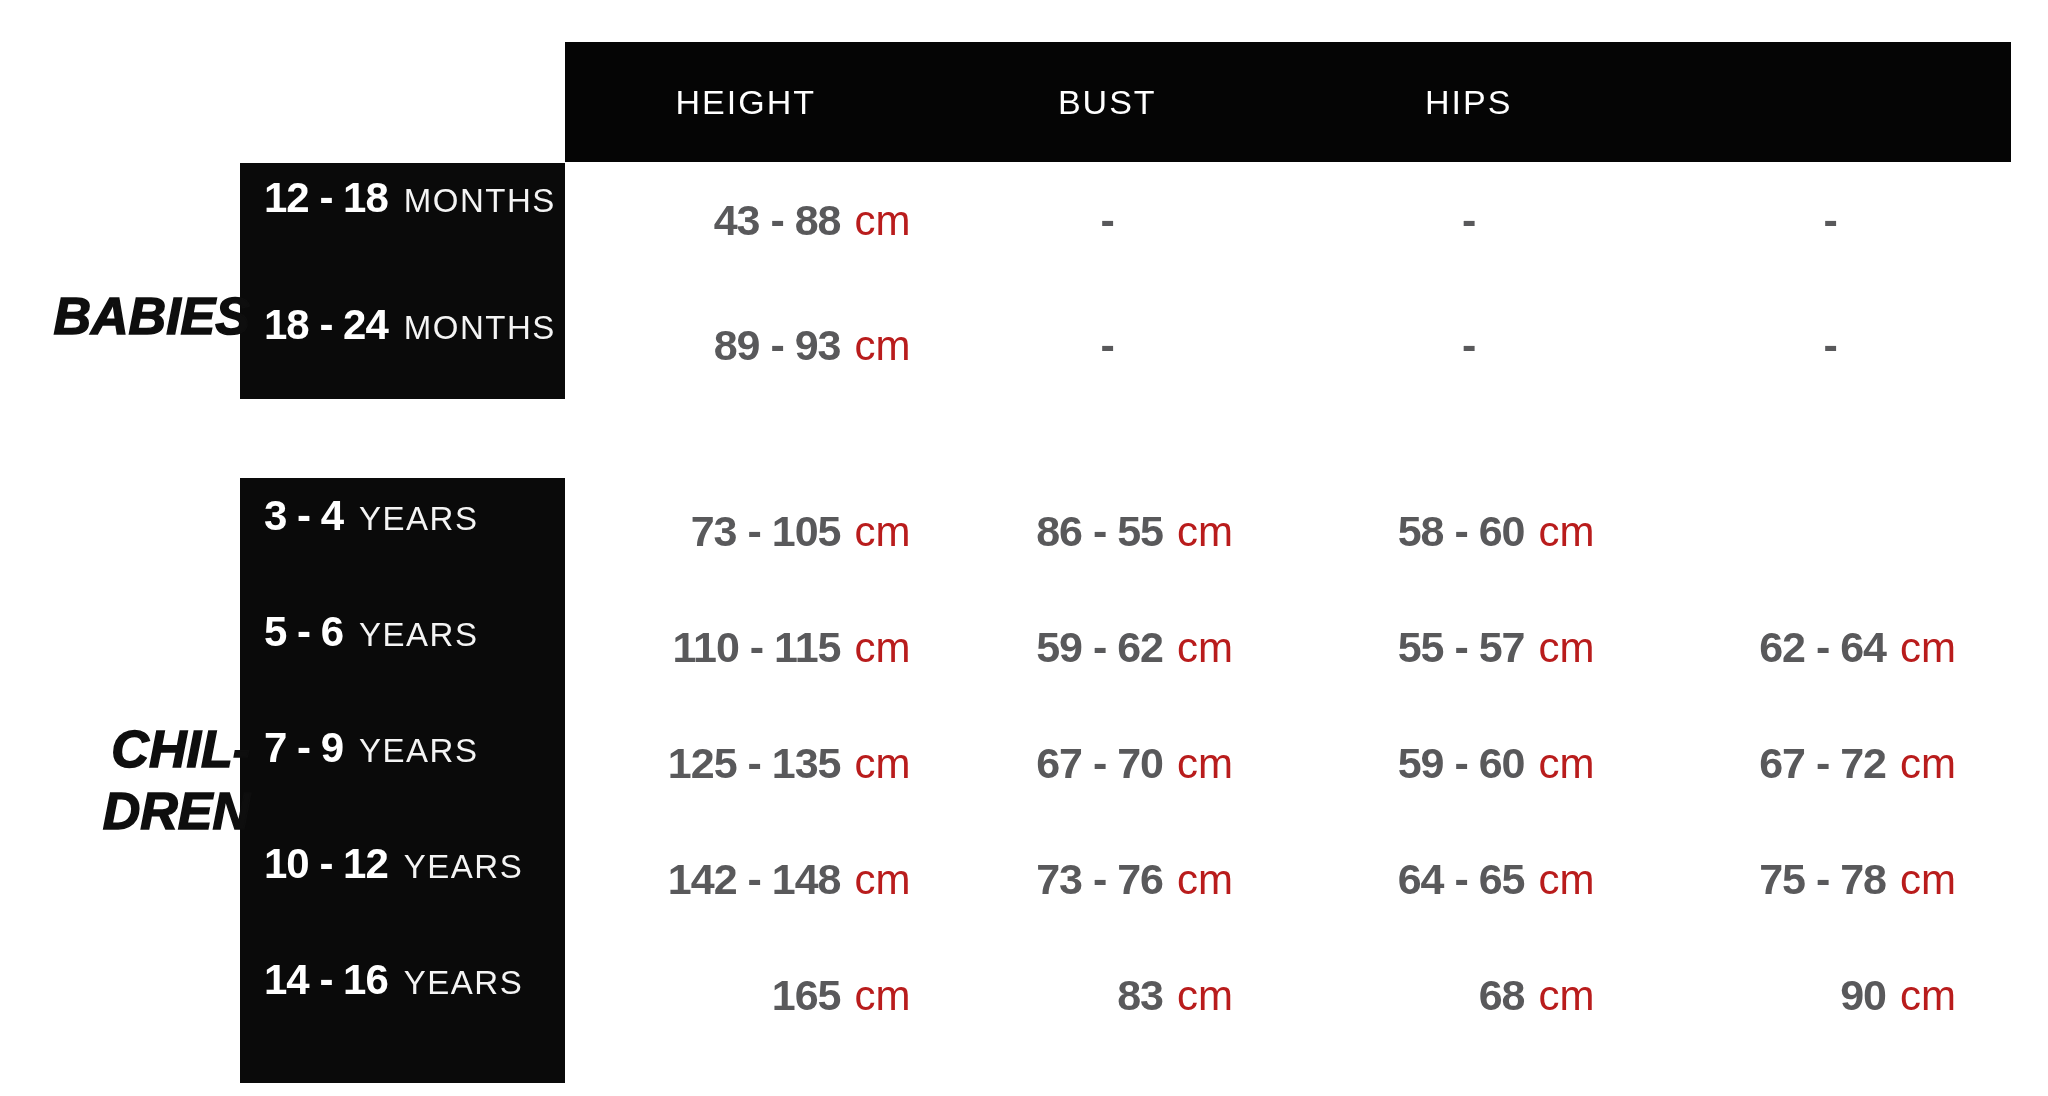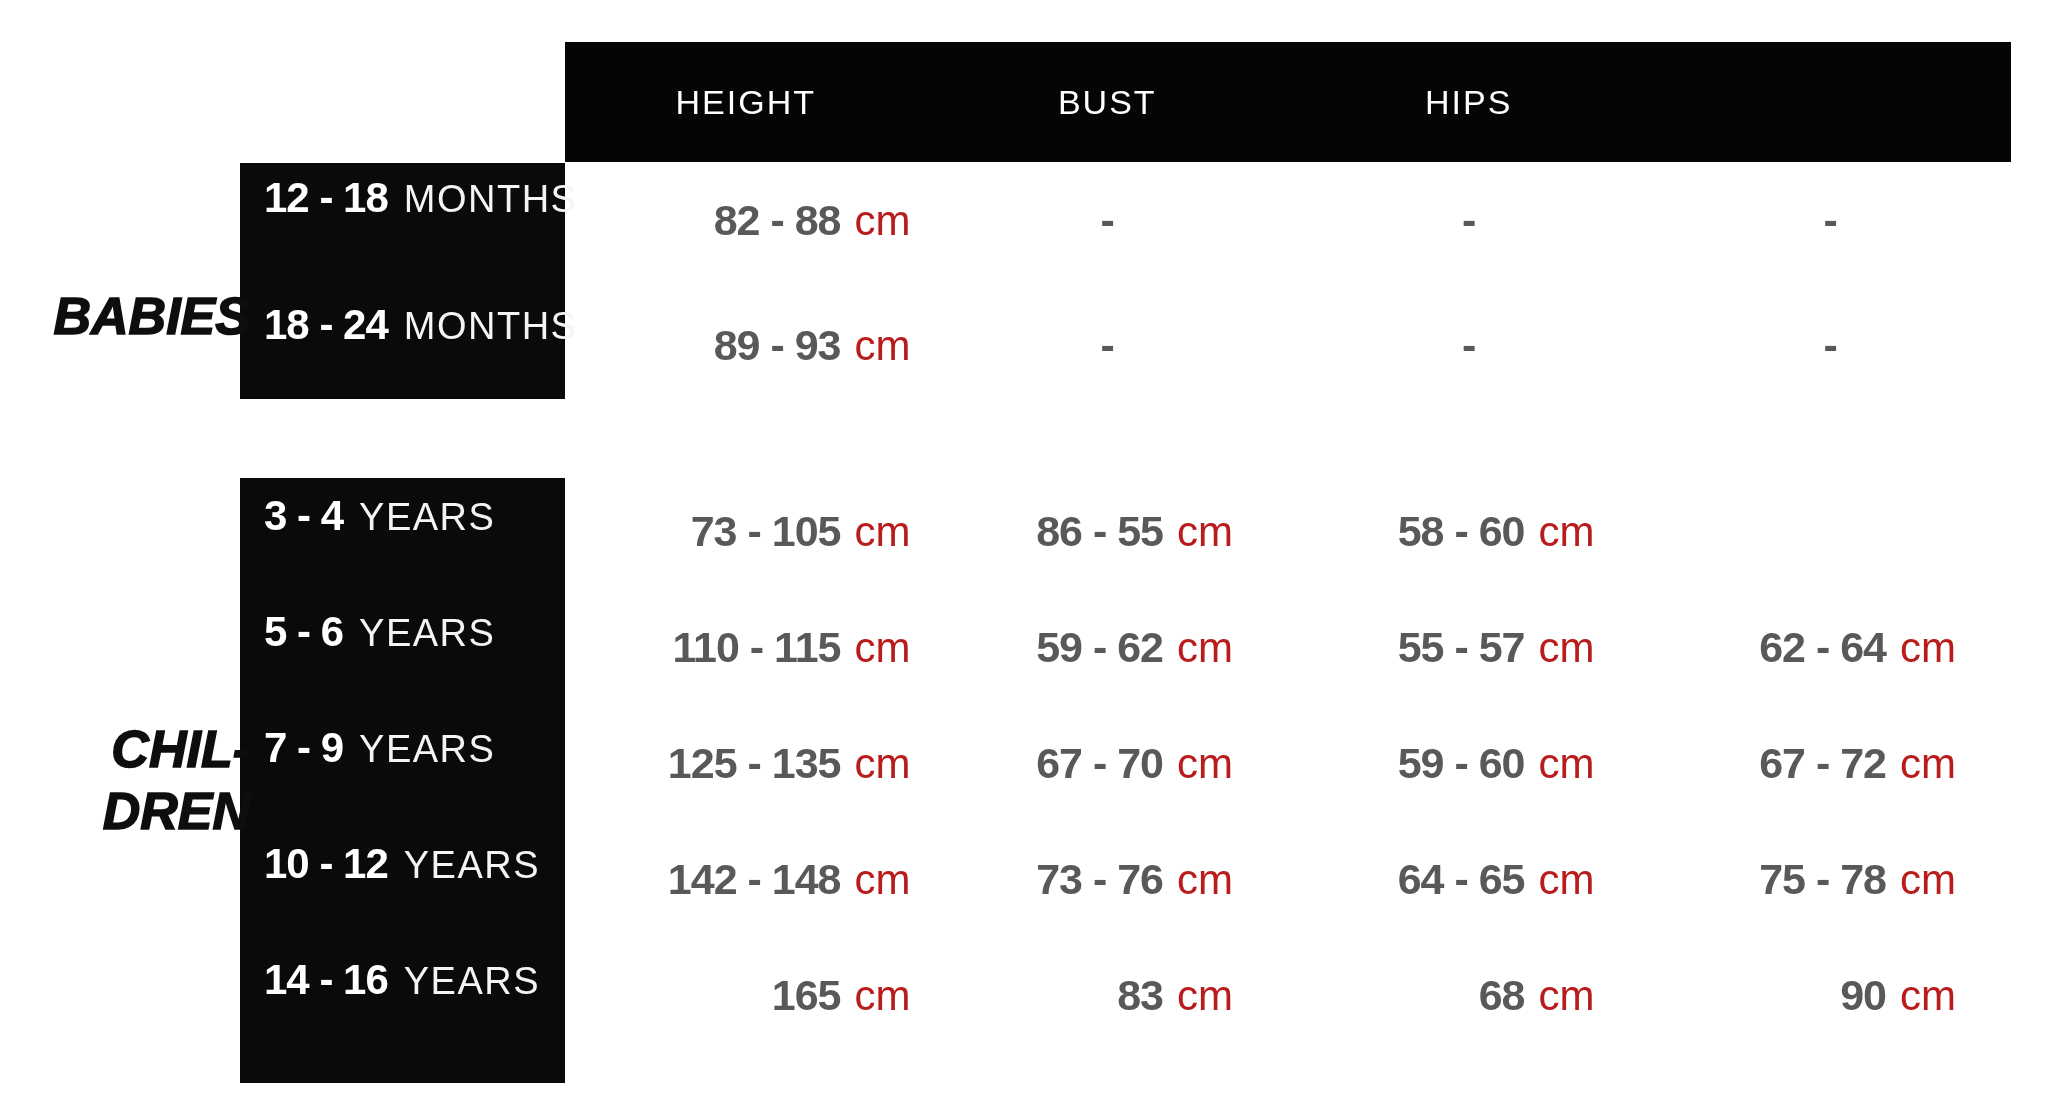--- a/index.html
+++ b/index.html
@@ -34,21 +34,21 @@
     -webkit-text-stroke:1.5px #0e0e0e;letter-spacing:0px;
   }
   .babies-label{top:250px;height:60px;line-height:60px;margin-top:36px;}
   .children-label{top:718px;}
   
   .size-label{
     position:absolute;left:264px;height:60px;line-height:60px;
     white-space:nowrap;color:#ffffff;
   }
   .range{font-size:42px;font-weight:700;letter-spacing:-1px;color:#ffffff;}
-  .unitword{font-size:38px;font-weight:400;letter-spacing:1.5px;color:#f4f4f4;}
+  .unitword{font-size:33px;font-weight:400;letter-spacing:1.5px;color:#f4f4f4;}
   .unitword:not(:empty){margin-left:16px;}
   
   .vrow{
     position:absolute;left:565px;width:1446px;height:60px;
     display:grid;grid-template-columns:repeat(4,1fr);
     align-items:center;
   }
   .cell{white-space:nowrap;line-height:60px;}
   .cell.val{text-align:right;padding-right:55px;}
   .cell.val.first{padding-right:16px;}
@@ -93,21 +93,21 @@
     <span class="range">7 - 9</span><span class="unitword">YEARS</span>
   </div>
   <div class="size-label" style="top:834px">
     <span class="range">10 - 12</span><span class="unitword">YEARS</span>
   </div>
   <div class="size-label" style="top:950px">
     <span class="range">14 - 16</span><span class="unitword">YEARS</span>
   </div>
 
   <div class="vrow" style="top:190px">
-    <div class="cell val first"><span class="num">82 - 88</span><span class="cm">cm</span></div>
+    <div class="cell val first"><span class="num">43 - 88</span><span class="cm">cm</span></div>
     <div class="cell dash"><span class="num">-</span><span class="cm"></span></div>
     <div class="cell dash"><span class="num">-</span><span class="cm"></span></div>
     <div class="cell dash"><span class="num">-</span><span class="cm"></span></div>
   </div>
   <div class="vrow" style="top:315px">
     <div class="cell val first"><span class="num">89 - 93</span><span class="cm">cm</span></div>
     <div class="cell dash"><span class="num">-</span><span class="cm"></span></div>
     <div class="cell dash"><span class="num">-</span><span class="cm"></span></div>
     <div class="cell dash"><span class="num">-</span><span class="cm"></span></div>
   </div>

